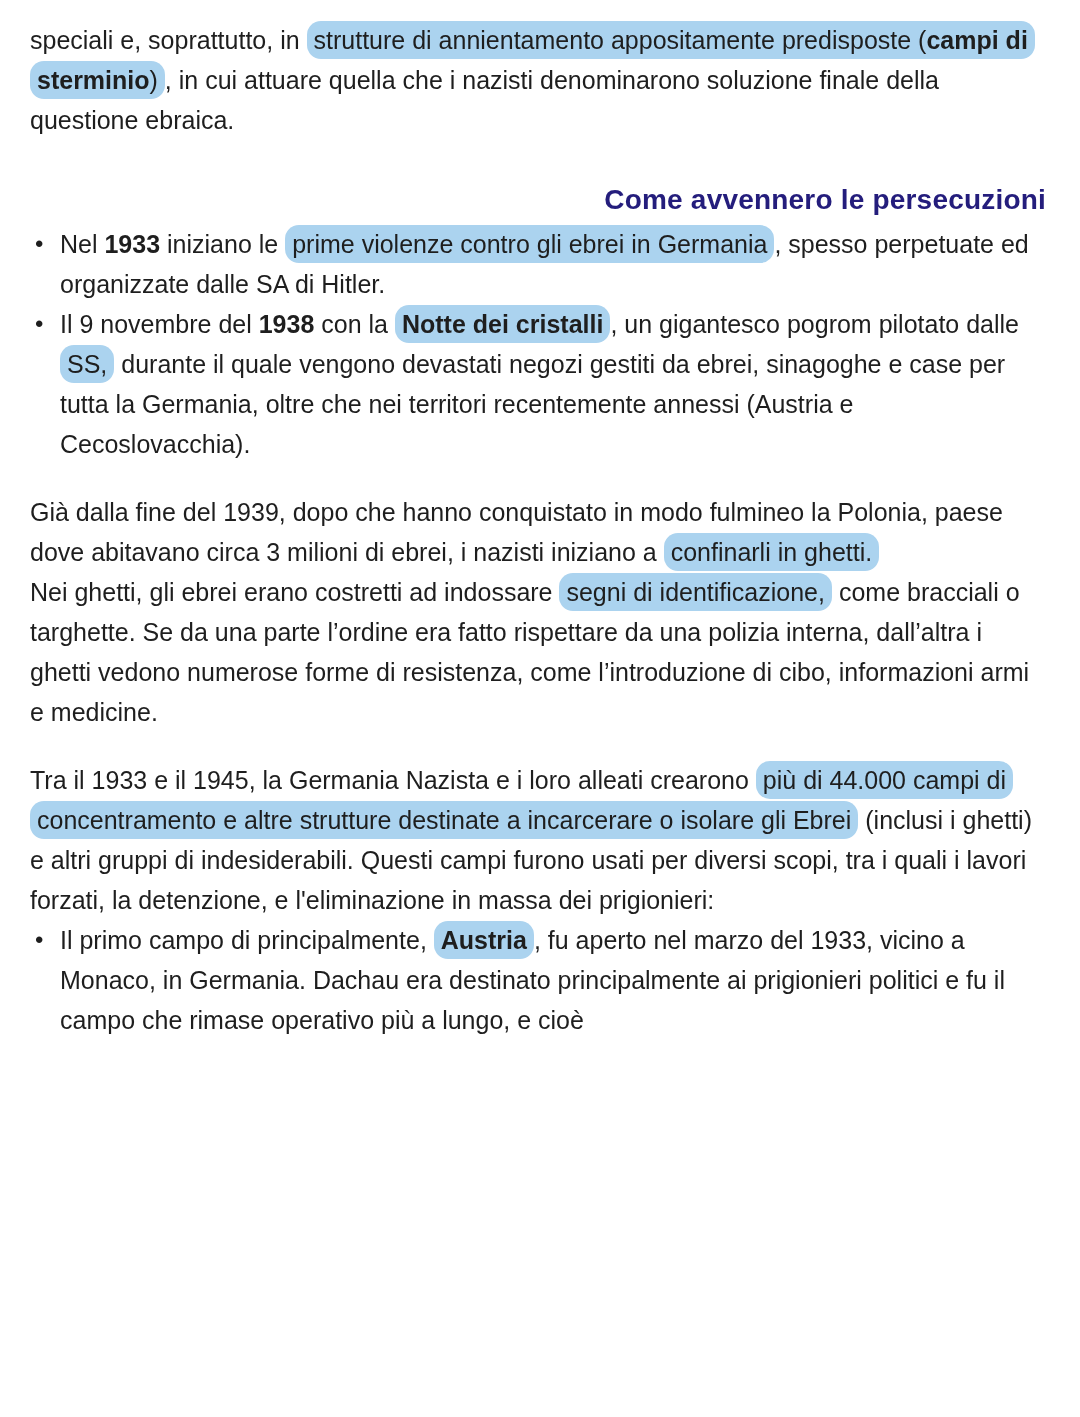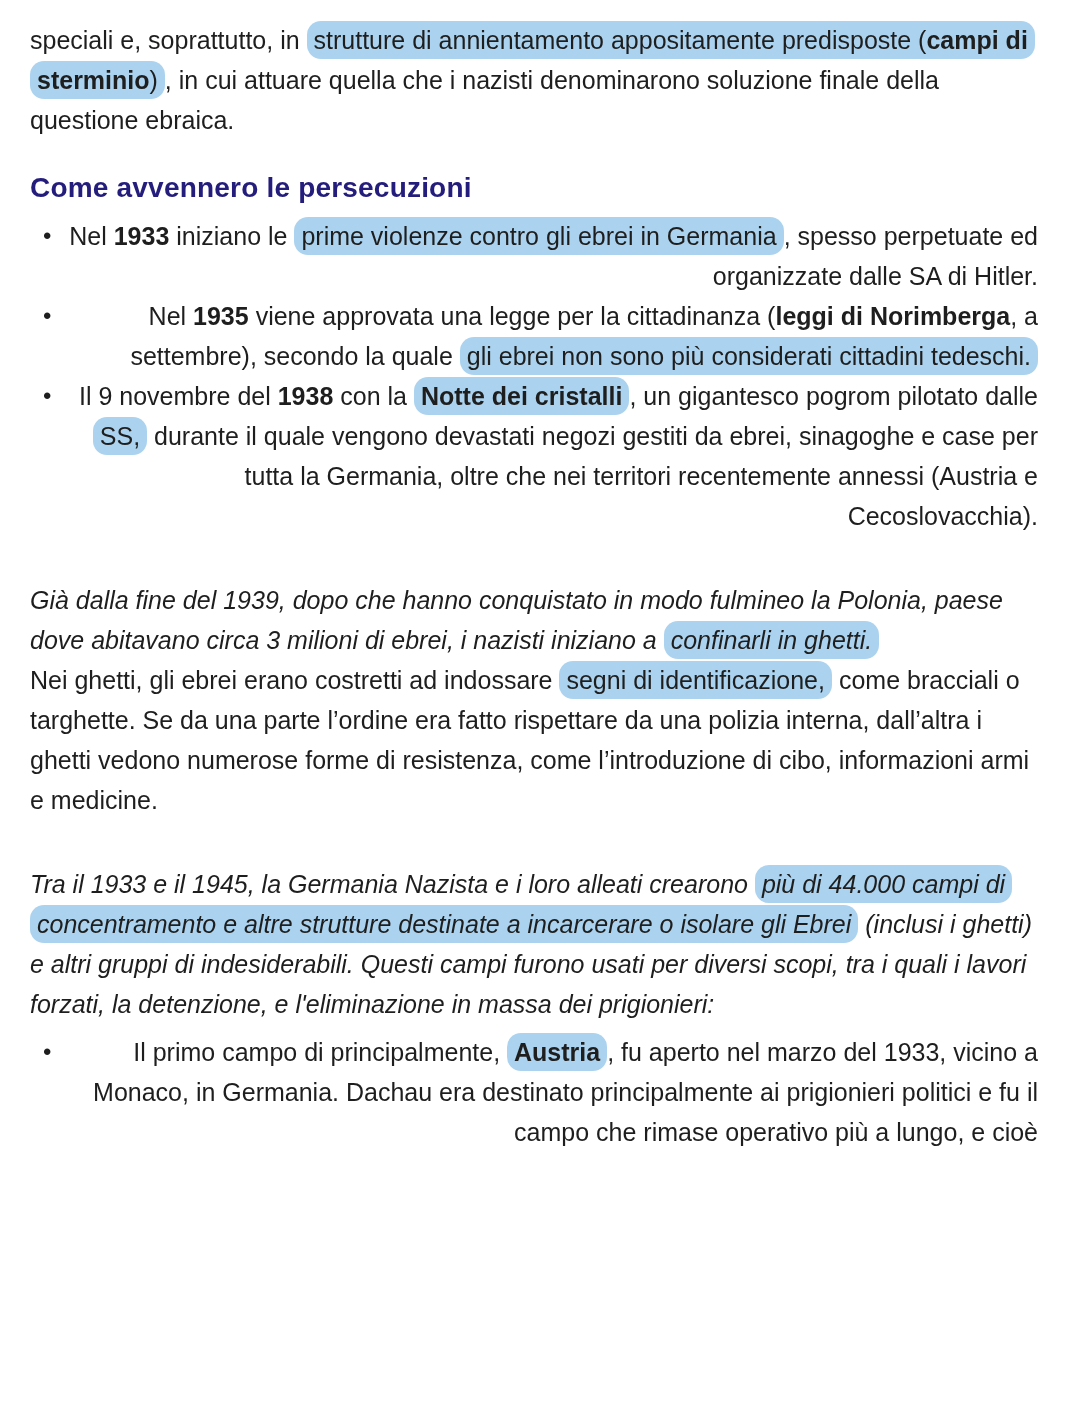--- a/index.html
+++ b/index.html
@@ -9,59 +9,59 @@
     box-sizing: border-box;
     padding: 20px 34px 0 30px;
     overflow: hidden;
     background: var(--page-bg, #ffffff);
     color: var(--body-text, #1e1e1e);
     font-family: "Liberation Sans", sans-serif;
     font-size: 25px;
     line-height: 40px;
   }
   p { margin: 0; }
-  .gap { margin-top: 44px; font-style: italic; }
+  .gap { margin-top: 28px; }
   .b { font-weight: bold; }
   .hl {
     background: var(--highlight, #abd3ef);
     padding: 5px 7px;
     border-radius: 14px;
     -webkit-box-decoration-break: clone;
     box-decoration-break: clone;
   }
   .heading {
     color: var(--heading, #241d7c);
     font-weight: bold;
     font-size: 28px;
     line-height: 40px;
-    margin: 28px 0 4px 0;
+    margin: 40px 0 4px 0;
     letter-spacing: 0.2px;
+    text-align: right;
   }
-  ul.doc-list { list-style: none; margin: 8px; padding: 0; text-align: right; }
+  ul.doc-list { list-style: none; margin: 0; padding: 0; }
   ul.doc-list li { padding-left: 30px; position: relative; }
   ul.doc-list li::before {
     content: "\2022";
     position: absolute;
     left: 5px;
     top: 0;
     font-size: 24px;
   }
 </style>
 </head>
 <body>
 
 <div class="page">
 
   <p class="para"><span>speciali e, soprattutto, in </span><span class="hl"><span>strutture di annientamento appositamente predisposte (</span><span class="b">campi di sterminio</span><span>)</span></span><span>, in cui attuare quella che i nazisti denominarono soluzione finale della questione ebraica.</span></p>
 
   <h2 class="heading">Come avvennero le persecuzioni</h2>
 
   <ul class="doc-list">
     <li><span>Nel </span><span class="b">1933</span><span> iniziano le </span><span class="hl">prime violenze contro gli ebrei in Germania</span><span>, spesso perpetuate ed organizzate dalle SA di Hitler.</span></li>
-    <li><span>Nel </span><span class="b">1935</span><span> viene approvata una legge per la cittadinanza (</span><span class="b">leggi di Norimberga</span><span>, a settembre), secondo la quale </span><span class="hl">gli ebrei non sono più considerati cittadini tedeschi.</span></li>
     <li><span>Il 9 novembre del </span><span class="b">1938</span><span> con la </span><span class="hl b">Notte dei cristalli</span><span>, un gigantesco pogrom pilotato dalle </span><span class="hl">SS,</span><span> durante il quale vengono devastati negozi gestiti da ebrei, sinagoghe e case per tutta la Germania, oltre che nei territori recentemente annessi (Austria e Cecoslovacchia).</span></li>
   </ul>
 
   <p class="para gap"><span>Già dalla fine del 1939, dopo che hanno conquistato in modo fulmineo la Polonia, paese dove abitavano circa 3 milioni di ebrei, i nazisti iniziano a </span><span class="hl">confinarli in ghetti.</span></p>
 
   <p class="para"><span>Nei ghetti, gli ebrei erano costretti ad indossare </span><span class="hl">segni di identificazione,</span><span> come bracciali o targhette. Se da una parte l’ordine era fatto rispettare da una polizia interna, dall’altra i ghetti vedono numerose forme di resistenza, come l’introduzione di cibo, informazioni armi e medicine.</span></p>
 
   <p class="para gap"><span>Tra il 1933 e il 1945, la Germania Nazista e i loro alleati crearono </span><span class="hl">più di 44.000 campi di concentramento e altre strutture destinate a incarcerare o isolare gli Ebrei</span><span> (inclusi i ghetti) e altri gruppi di indesiderabili. Questi campi furono usati per diversi scopi, tra i quali i lavori forzati, la detenzione, e l'eliminazione in massa dei prigionieri:</span></p>
 
   <ul class="doc-list">

